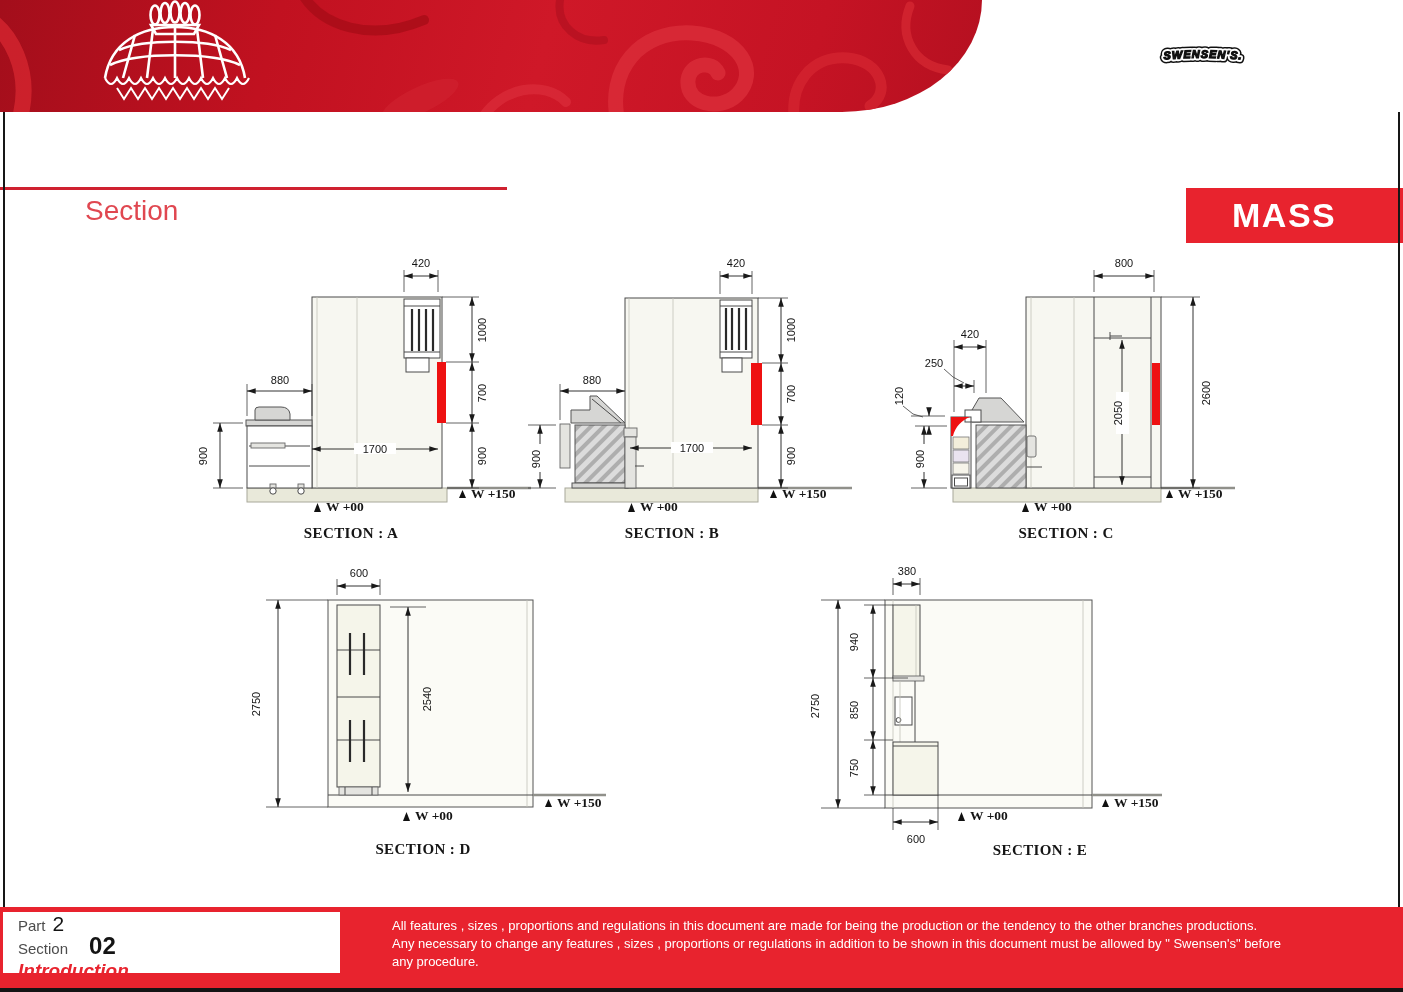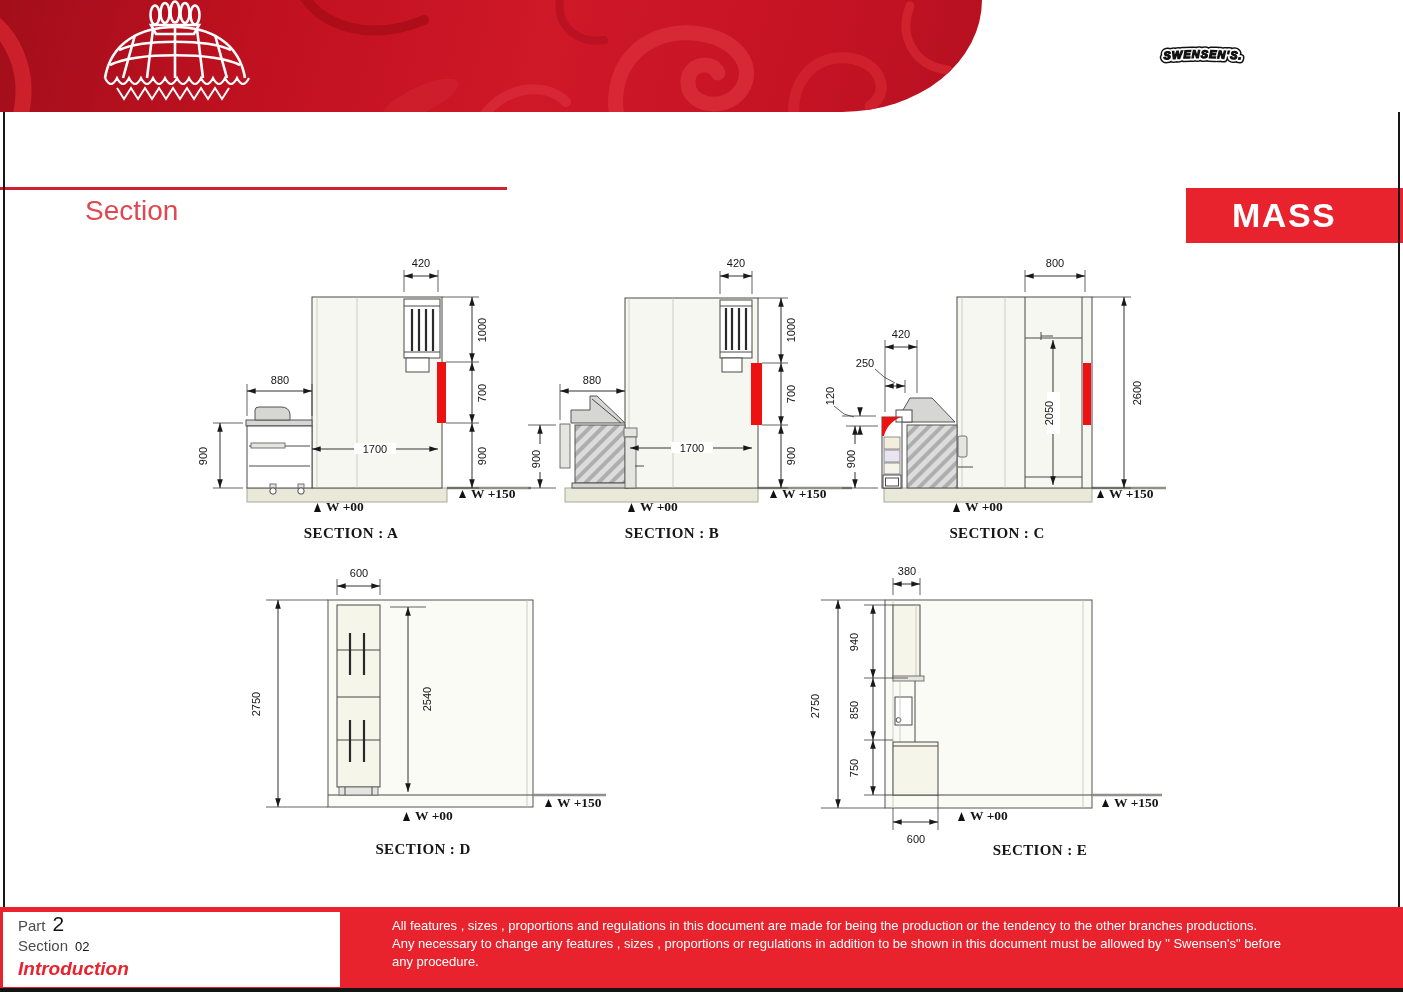--- a/index.html
+++ b/index.html
@@ -22,26 +22,26 @@
   .mass{position:absolute;left:1186px;top:188px;width:189px;height:55px;background:#e8232e;
         color:#fff;font-size:34px;font-weight:bold;letter-spacing:1.5px;line-height:55px;
         padding-left:46px;}
 
   .vline-left{position:absolute;left:3px;top:112px;width:2px;height:796px;background:#161616;}
   .vline-right{position:absolute;left:1398px;top:112px;width:2px;height:877px;background:#161616;}
   .bottom-strip{position:absolute;left:0;top:988px;width:1403px;height:4px;background:#141414;}
 
   
   .footer{position:absolute;left:0;top:907px;width:1403px;height:81px;background:#e8232e;}
-  .footer-card{position:absolute;left:3px;top:5px;width:337px;height:75px;background:#fff;
+  .footer-card{position:absolute;left:3px;top:5px;width:337px;height:61px;background:#fff;
                padding:2px 0 0 15px;box-sizing:border-box;}
   .fc-row{line-height:20px;white-space:nowrap;}
   .fc-label{font-size:15px;color:#4c4c4c;}
   .fc-value{font-size:21px;color:#141414;margin-left:7px;}
-  .fc-value2{font-size:13px;color:#141414;margin-left:7px;}
+  .fc-value2{font-size:24px;color:#141414;margin-left:21px;font-weight:bold;}
   .fc-chapter{font-size:19px;font-weight:bold;color:#e8232e;line-height:23px;font-style:italic;}
   .disclaimer{position:absolute;left:376px;top:10px;color:#ffffff;font-size:13px;line-height:18px;margin-left:16px;}
 
   
   .sec{position:absolute;}
   svg text{font-size:11px;fill:#151515;font-family:"Liberation Sans",sans-serif;}
   svg text.cap{font-family:"Liberation Serif",serif;font-size:15px;font-weight:bold;letter-spacing:.4px;}
   svg text.lvl{font-family:"Liberation Serif",serif;font-size:13.5px;font-weight:600;}
   .o  {fill:none;stroke:#4a4a4a;stroke-width:1;}
   .of {fill:#f7f7f1;stroke:#4a4a4a;stroke-width:1;}
@@ -248,21 +248,21 @@
         <text x="172" y="212" text-anchor="middle">1700</text>
         <polygon fill="#111" points="108,272 115,272 111.5,263"></polygon>
         <text class="lvl" x="120" y="271">W +00</text>
         <polygon fill="#111" points="250,258 257,258 253.5,250"></polygon>
         <text class="lvl" x="262" y="258">W +150</text>
       </g>
       <text class="cap" x="152" y="298" text-anchor="middle">SECTION : B</text>
     </svg>
   </div>
 
-  <div class="sec" style="left:820px;top:240px">
+  <div class="sec" style="left:889px;top:240px">
     <svg width="360" height="310" viewBox="0 0 360 310">
       <g>
         <rect class="fl" x="64" y="248" width="208" height="14"></rect>
         <line class="gnd" x1="272" y1="248" x2="346" y2="248"></line>
         <rect class="of" x="137" y="57" width="135" height="191"></rect>
         <line class="thin" x1="142" y1="57" x2="142" y2="248"></line>
         <line class="thin" x1="185" y1="57" x2="185" y2="248"></line>
         <line class="o" x1="205" y1="57" x2="205" y2="248"></line>
         <line class="o" x1="262" y1="57" x2="262" y2="248"></line>
         <line class="o" x1="205" y1="98" x2="262" y2="98"></line>

